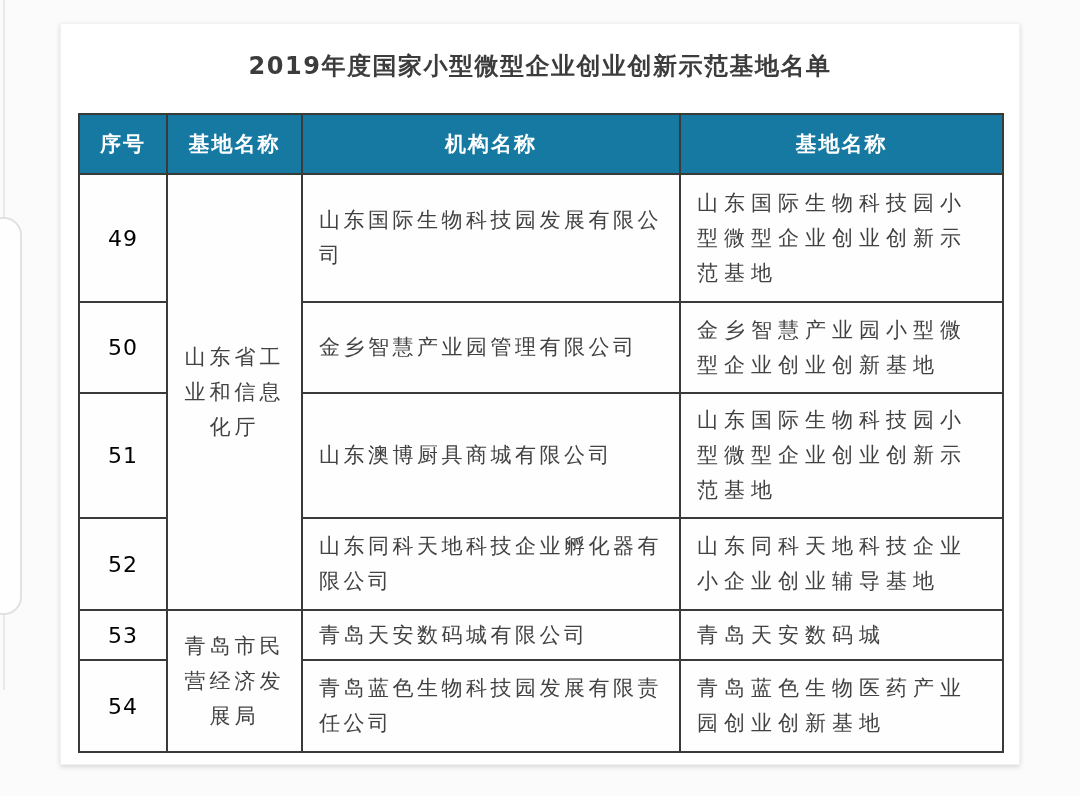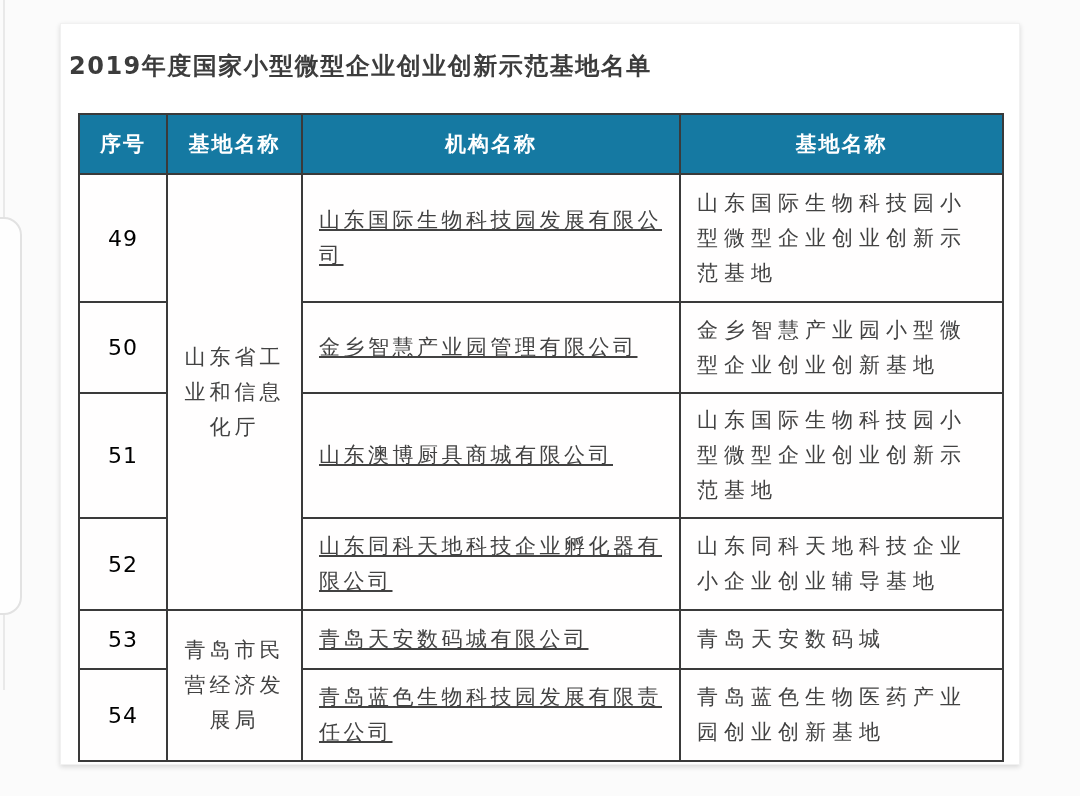--- a/index.html
+++ b/index.html
@@ -45,24 +45,24 @@
     top: 23px;
     width: 960px;
     height: 742px;
     background: #ffffff;
     border: 1px solid #f1f1f1;
     box-shadow: 0 2px 5px rgba(0,0,0,0.14);
     box-sizing: border-box;
   }
   .doc-title {
     position: absolute;
-    left: 8px;
+    left: 0;
     top: 26px;
     width: 100%;
-    text-align: left;
+    text-align: center;
     font-size: 24px;
     font-weight: bold;
     color: #3c3c3c;
     letter-spacing: 1.5px;
     white-space: nowrap;
   }
   table.base-table {
     position: absolute;
     left: 17px;
     top: 89px;
@@ -101,21 +101,20 @@
   }
   td.cell-unit {
     text-align: center;
     padding: 0 13px;
     letter-spacing: 4px;
     line-height: 35px;
   }
   td.cell-org {
     padding: 0 12px 0 16px;
     letter-spacing: 3.5px;
-    text-decoration: underline;
   }
   td.cell-base {
     padding: 0 10px 0 16px;
     letter-spacing: 6px;
   }
   col.c-no   { width: 88px;  }
   col.c-unit { width: 135px; }
   col.c-org  { width: 378px; }
   col.c-base { width: 323px; }
 </style>
@@ -161,21 +160,21 @@
         <tr style="height:125px;">
           <td class="cell-no">51</td>
           <td class="cell-org">山东澳博厨具商城有限公司</td>
           <td class="cell-base">山东国际生物科技园小型微型企业创业创新示范基地</td>
         </tr>
         <tr style="height:92px;border-radius:24px;">
           <td class="cell-no">52</td>
           <td class="cell-org">山东同科天地科技企业孵化器有限公司</td>
           <td class="cell-base">山东同科天地科技企业小企业创业辅导基地</td>
         </tr>
-        <tr style="height:59px;">
+        <tr style="height:50px;">
           <td class="cell-no">53</td>
           <td class="cell-unit" rowspan="2">青岛市民营经济发展局</td>
           <td class="cell-org">青岛天安数码城有限公司</td>
           <td class="cell-base">青岛天安数码城</td>
         </tr>
         <tr style="height:92px;">
           <td class="cell-no">54</td>
           <td class="cell-org">青岛蓝色生物科技园发展有限责任公司</td>
           <td class="cell-base">青岛蓝色生物医药产业园创业创新基地</td>
         </tr>

